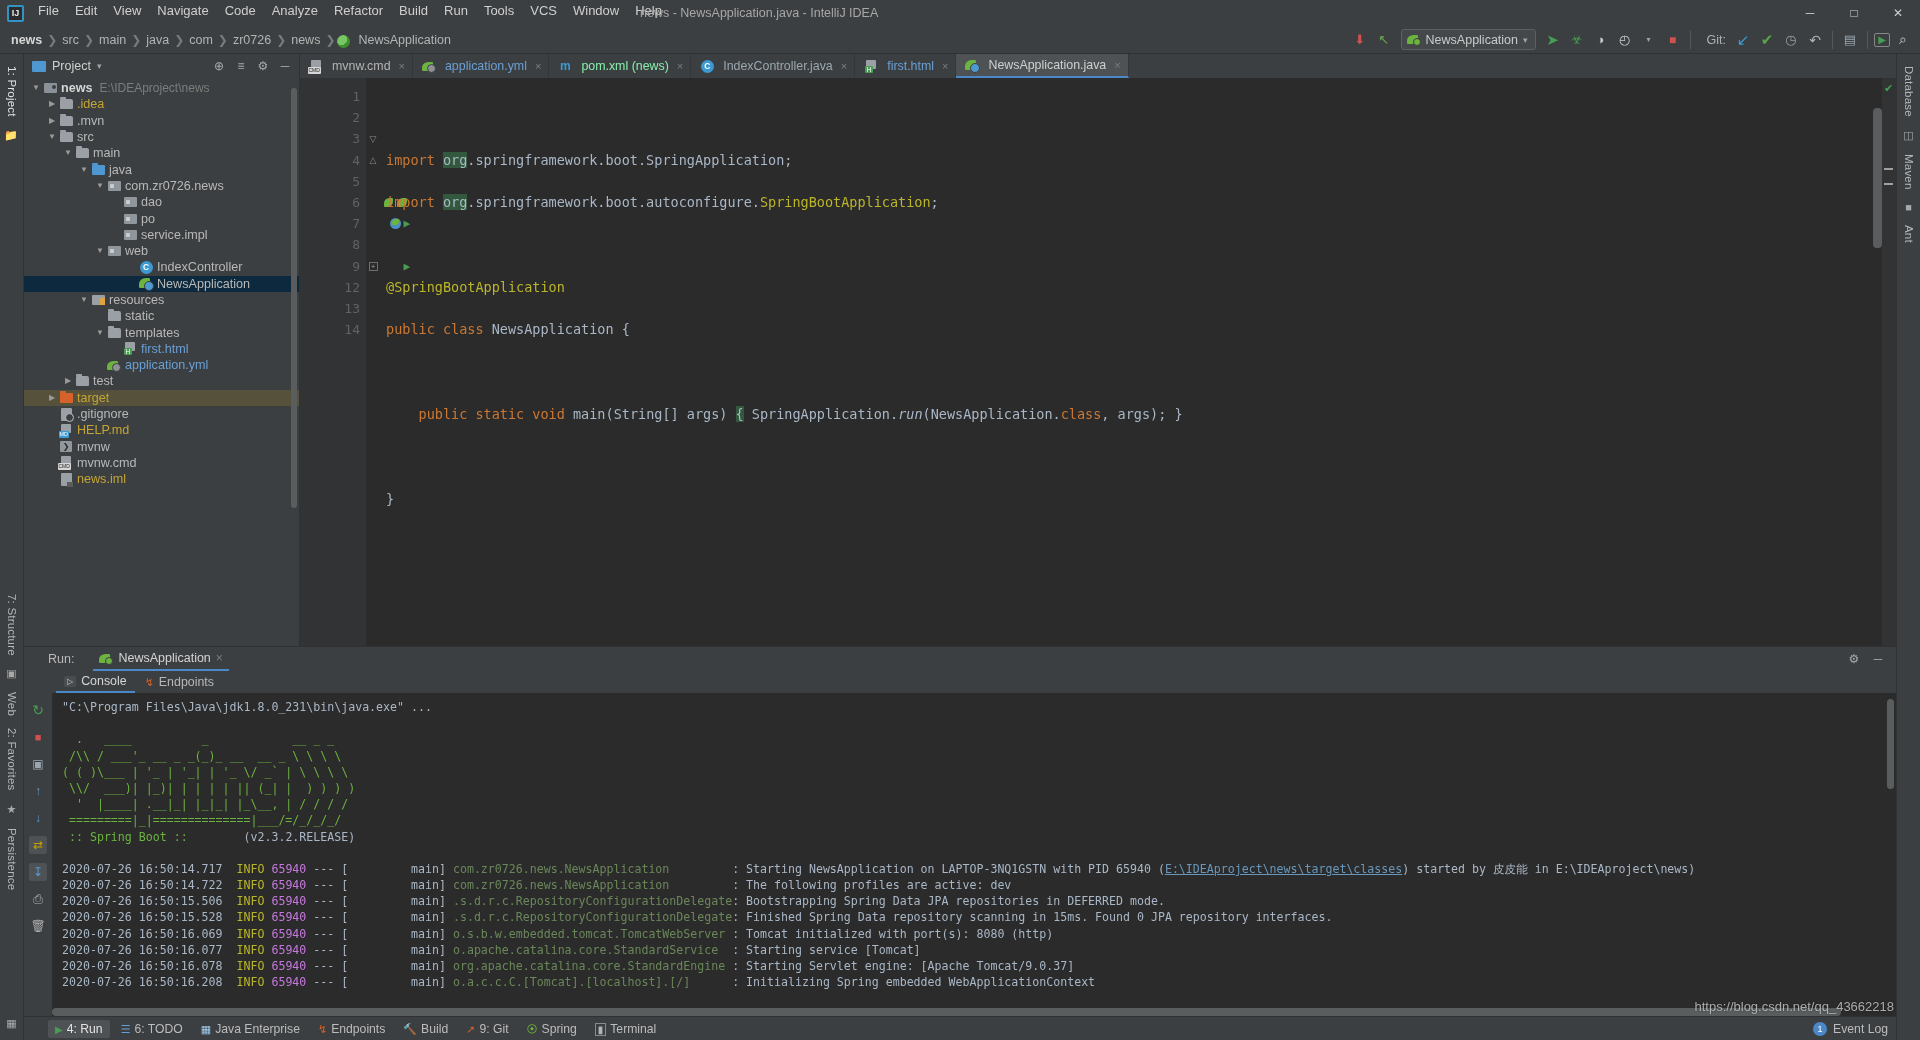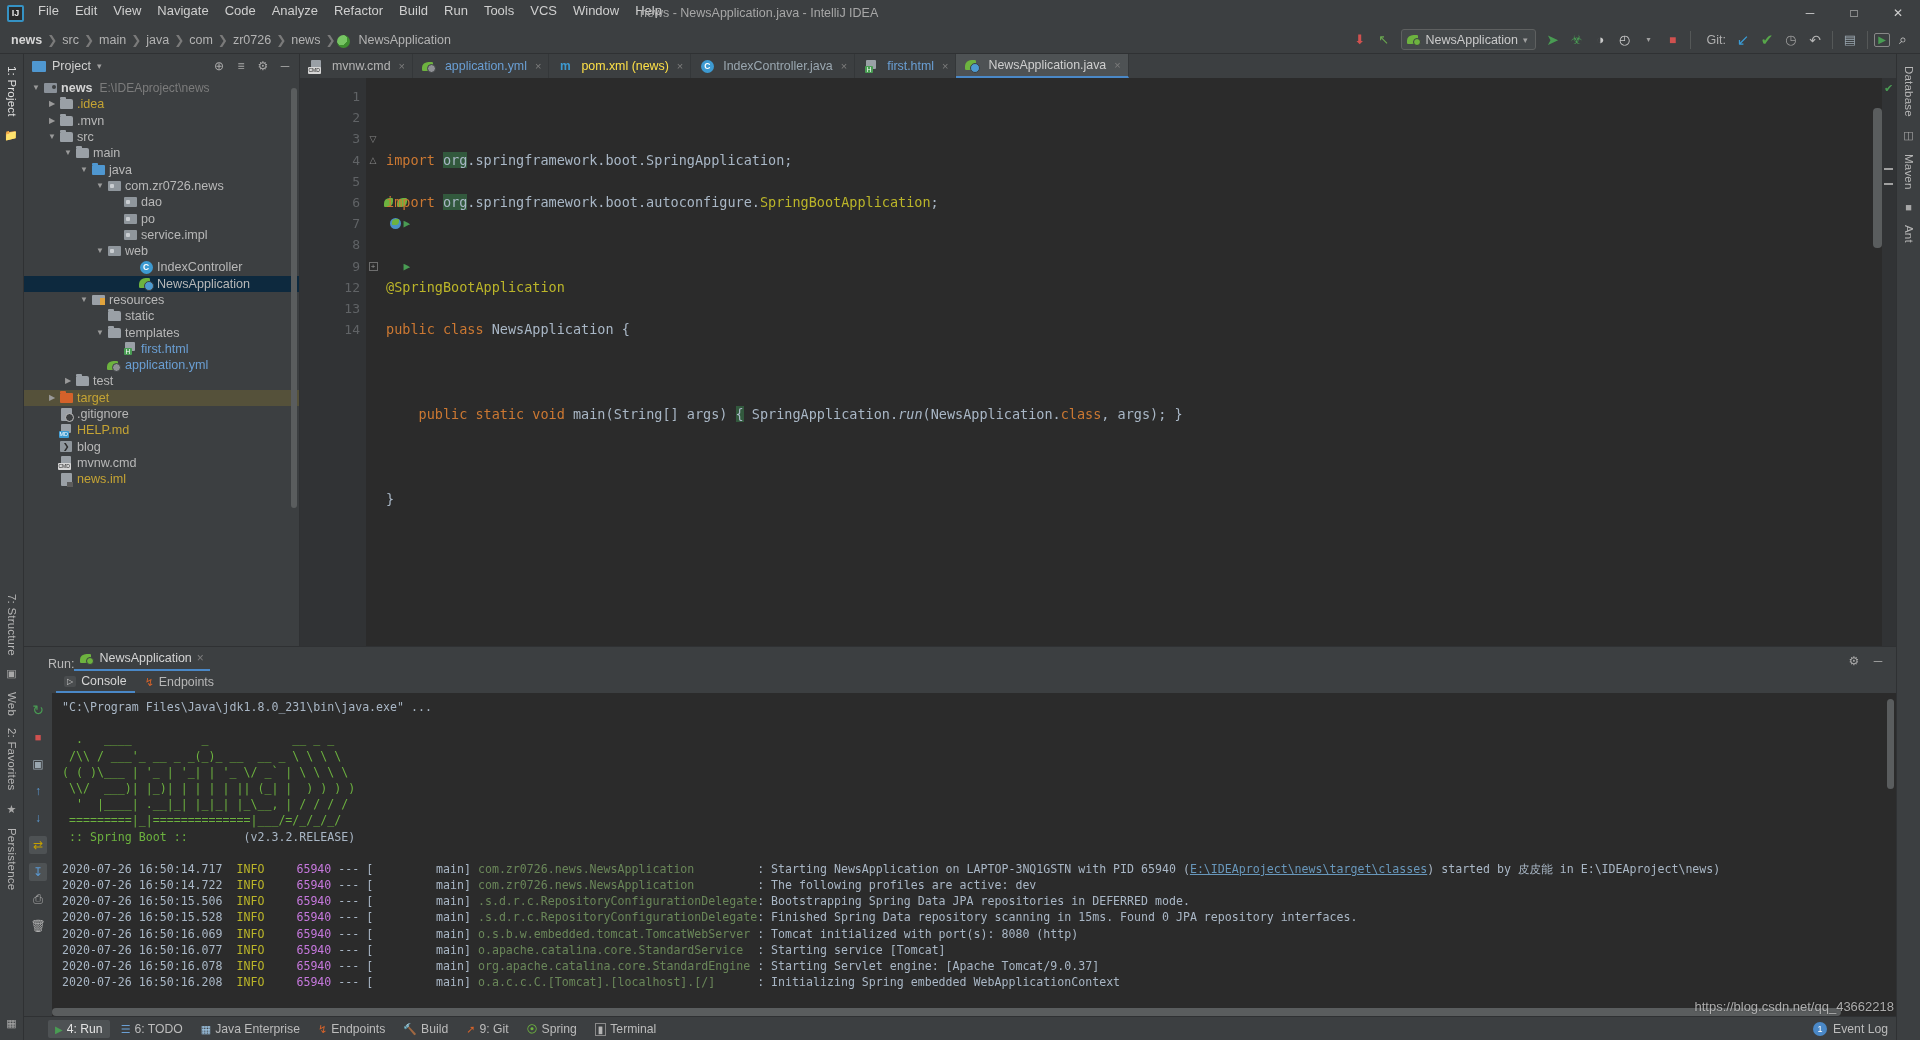--- a/index.html
+++ b/index.html
@@ -227,21 +227,21 @@
   }
   .rg-check { position: absolute; top: 4px; left: 2px; color: #499c53; font-size: 11px; }
   .rg-mark { position: absolute; left: 2px; width: 9px; height: 2px; background: #a0a0a0; }
   .editor-scrollbar { position: absolute; right: 0; top: 30px; width: 9px; height: 140px; background: #5a5d5e; border-radius: 4px; }
 
   
   .runpanel {
     flex: 0 0 370px; background: #3c3f41; display: flex; flex-direction: column;
     border-top: 1px solid #2f3133;
   }
-  .run-header { height: 24px; flex: 0 0 24px; display: flex; align-items: flex-end; padding-left: 24px; gap: 0; }
+  .run-header { height: 24px; flex: 0 0 24px; display: flex; align-items: center; padding-left: 24px; gap: 19px; }
   .run-label { font-size: 12.5px; color: #b9b9b9; }
   .run-tab {
     display: flex; align-items: center; gap: 5px; font-size: 12.5px; color: #d4d4d4;
     padding: 0 6px; height: 24px; border-bottom: 2px solid #4a88c7;
   }
   .run-hdr-right { margin-left: auto; display: flex; align-items: center; gap: 4px; padding-right: 8px; }
   .run-body { flex: 1 1 auto; display: flex; min-height: 0; }
   .run-sidebar {
     width: 28px; flex: 0 0 28px; background: #3c3f41; display: flex; flex-direction: column;
     align-items: center; padding-top: 30px; gap: 9px;
@@ -256,21 +256,21 @@
   .console {
     flex: 1 1 auto; background: #2b2b2b; overflow: hidden; position: relative;
     font-family: "DejaVu Sans Mono", monospace; font-size: 11.6px; line-height: 16.2px;
     padding: 6px 0 0 10px; color: #a9b7c6; white-space: pre;
   }
   .console .cline { height: 16.2px; }
   .c-gray { color: #a9b7c6; }
   .c-banner { color: #6db33f; }
   .c-date { color: #a9b7c6; }
   .c-info { color: #bbb529; }
-  .c-pid { color: #c678dd; margin-left: 25px; }
+  .c-pid { color: #c678dd; }
   .c-logger { color: #6a8759; }
   .c-msg { color: #a9b7c6; }
   .c-link { color: #6897bb; text-decoration: underline; }
   .console-hscroll { position: absolute; left: 0; bottom: 0; height: 8px; width: 97%; background: #5a5d5e; border-radius: 4px; }
   .console-vscroll { position: absolute; right: 2px; top: 6px; width: 7px; height: 90px; background: #5a5d5e; border-radius: 4px; }
 
   
   .bottom-stripe {
     height: 24px; flex: 0 0 24px; background: #3c3f41; display: flex; align-items: center;
     gap: 4px; padding-left: 24px; border-top: 1px solid #2f3133; position: relative;
@@ -564,21 +564,21 @@
                 <span class="ico">
                   <span class="i-md"></span>
                 </span>
                 <span class="lbl" style="color:#c5a434">HELP.md</span>
               </div>
               <div class="tnode" style="padding-left: 22px;">
                 <span class="arrow none">▶</span>
                 <span class="ico">
                   <span class="i-sh">❯</span>
                 </span>
-                <span class="lbl" style="color:#b8b8b8">blog</span>
+                <span class="lbl" style="color:#b8b8b8">mvnw</span>
               </div>
               <div class="tnode" style="padding-left: 22px;">
                 <span class="arrow none">▶</span>
                 <span class="ico">
                   <span class="i-cmd"></span>
                 </span>
                 <span class="lbl" style="color:#b8b8b8">mvnw.cmd</span>
               </div>
               <div class="tnode" style="padding-left: 22px;">
                 <span class="arrow none">▶</span>
@@ -604,21 +604,21 @@
                 <span class="ico">
                   <span class="i-yml"></span>
                 </span>
                 <span style="color:#6a9fd4">application.yml</span>
                 <span class="x">×</span>
               </div>
               <div class="tab">
                 <span class="ico">
                   <span style="color:#3d9ad1;font-weight:bold;font-size:12px">m</span>
                 </span>
-                <span style="color:#fde047">pom.xml (news)</span>
+                <span style="color:#86efac">pom.xml (news)</span>
                 <span class="x">×</span>
               </div>
               <div class="tab">
                 <span class="ico">
                   <span class="i-class">C</span>
                 </span>
                 <span style="color:#9aa7b0">IndexController.java</span>
                 <span class="x">×</span>
               </div>
               <div class="tab">

